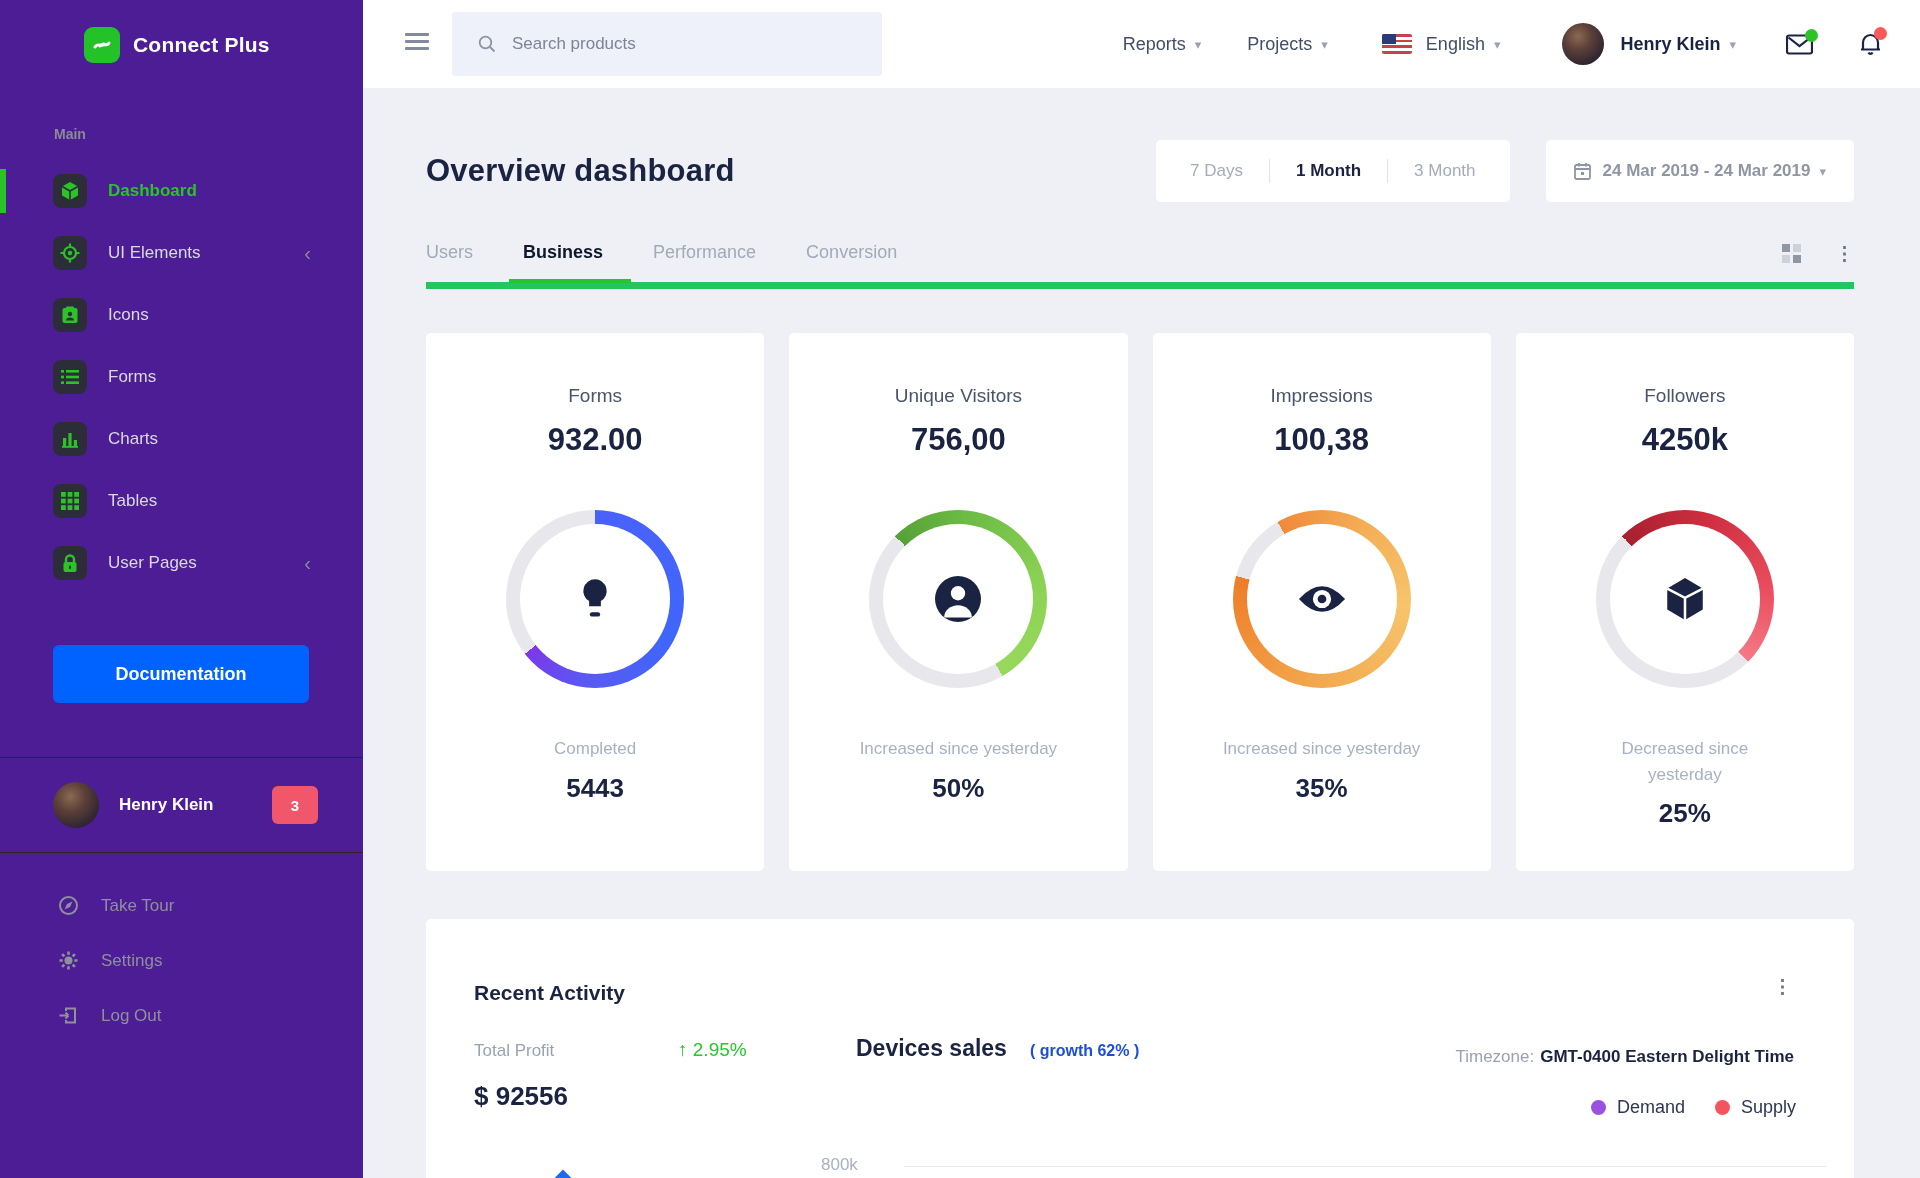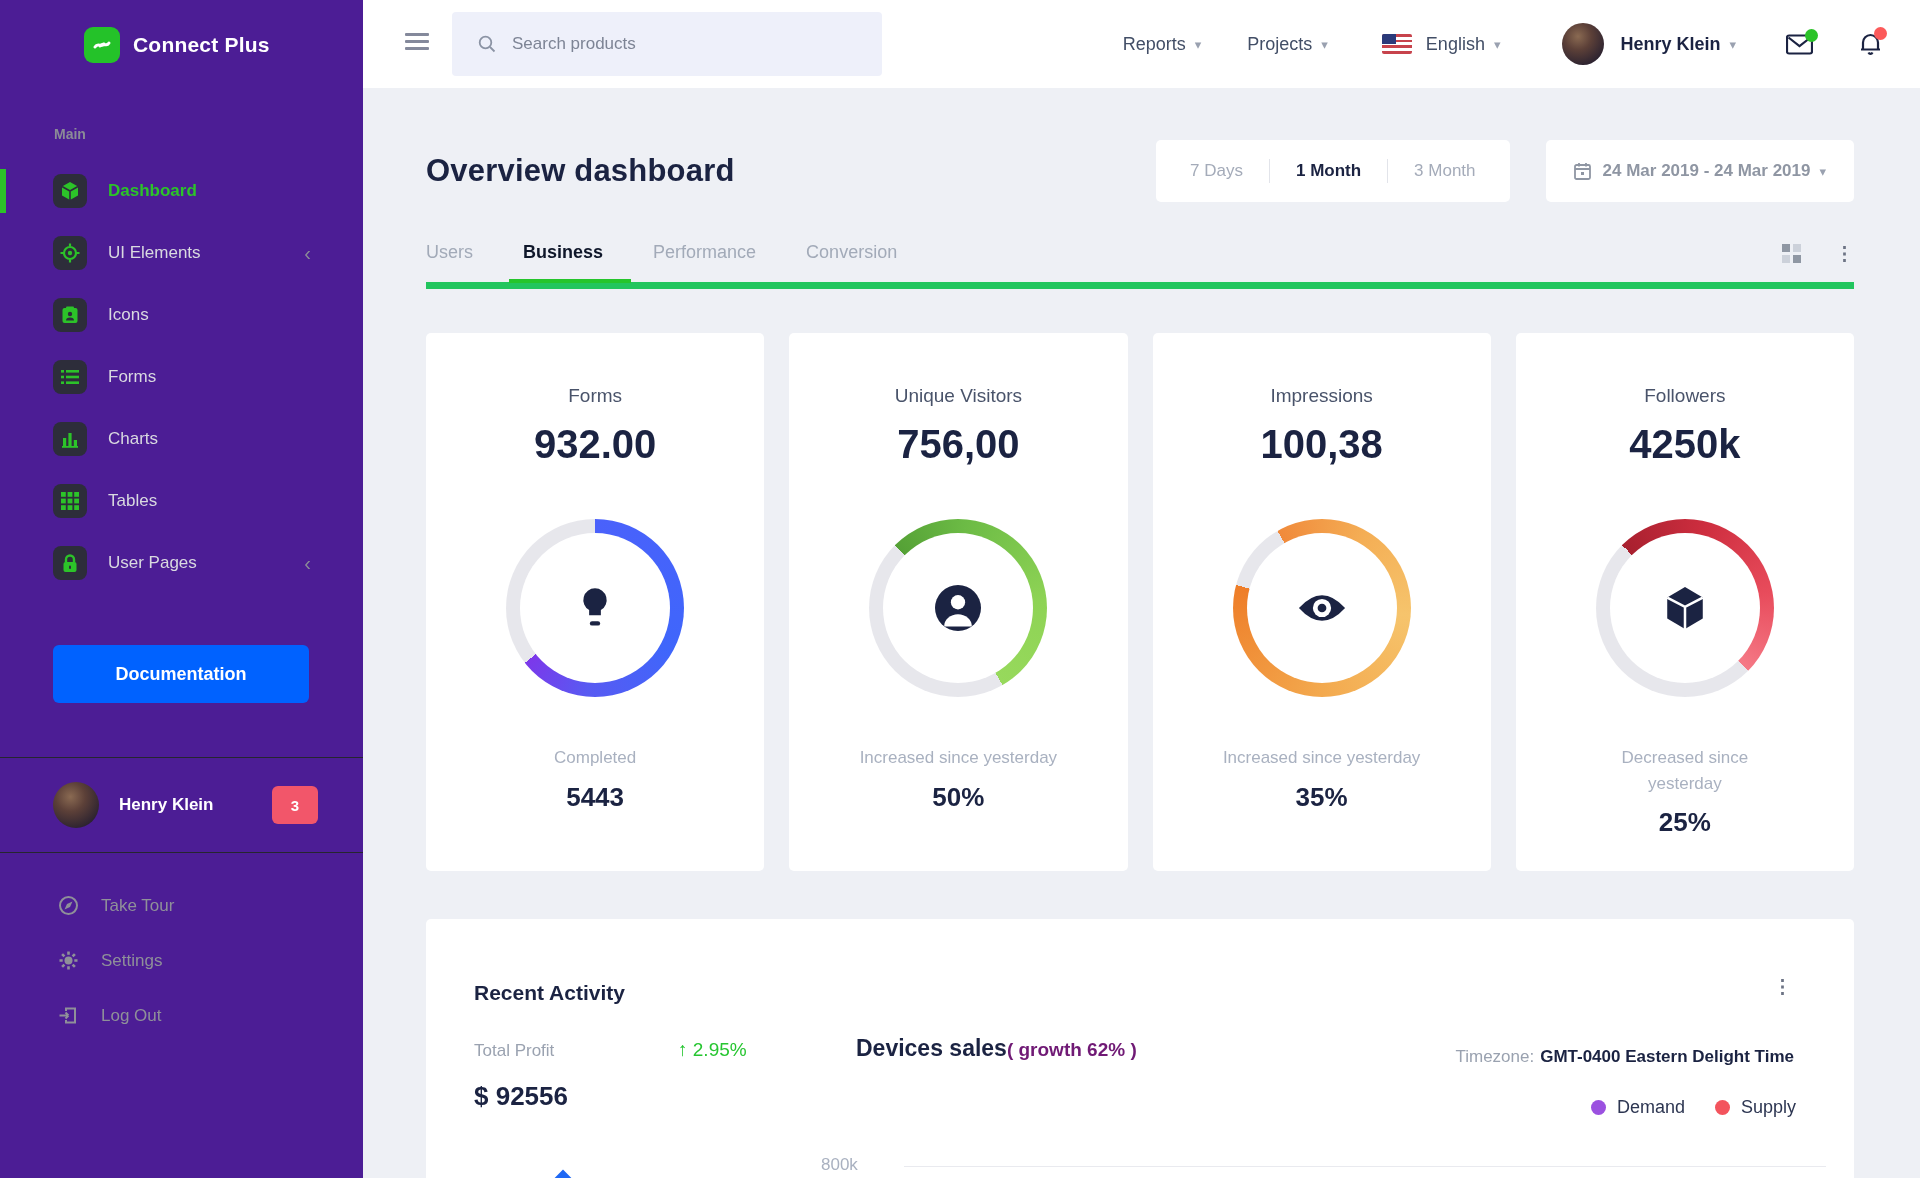--- a/index.html
+++ b/index.html
@@ -72,42 +72,42 @@
   .grid-ico { display:grid; grid-template-columns:8px 8px; grid-gap:3px; cursor:pointer; }
   .grid-ico i { width:8px; height:8px; }
   .grid-ico i:nth-child(1){background:#8f97a3;} .grid-ico i:nth-child(2){background:#ccd1da;}
   .grid-ico i:nth-child(3){background:#ccd1da;} .grid-ico i:nth-child(4){background:#8f97a3;}
   .kebab { color:#6c7384; font-size:19px; font-weight:700; cursor:pointer; line-height:1; }
 
   
   .cards-row { margin-top:44px; display:grid; grid-template-columns:repeat(4,1fr); grid-gap:25px; }
   .stat-card { background:#fff; border-radius:5px; height:538px; text-align:center; padding-top:52px; }
   .stat-title { font-size:19px; color:#49536a; }
-  .stat-value { font-size:40px; font-weight:700; color:#1b2342; margin-top:15px; }
+  .stat-value { font-size:31px; font-weight:700; color:#1b2342; margin-top:15px; }
   .ring { position:relative; width:178px; height:178px; border-radius:50%; margin:52px auto 0; }
   .ring::after { content:""; position:absolute; inset:14px; background:#fff; border-radius:50%; }
   .ring .ring-icon { position:absolute; inset:0; display:flex; align-items:center; justify-content:center; z-index:2; }
   .r-orders { background:conic-gradient(from 0deg,#4a61fb 0deg,#3f66fb 120deg,#585af2 185deg,#7c38ea 232deg,#e7e7ec 232deg 360deg); }
   .r-visitors { background:conic-gradient(from 315deg,#55a136 0deg,#6cbb45 50deg,#8ed355 130deg,#97d95c 195deg,#e7e7ec 195deg 360deg); }
   .r-impressions { background:conic-gradient(from 330deg,#f08a3b 0deg,#f4ae55 60deg,#f6c46c 125deg,#f3a94e 210deg,#ee7d28 315deg,#e7e7ec 315deg 360deg); }
   .r-followers { background:conic-gradient(from 315deg,#a8202f 0deg,#ce2e3f 60deg,#e84c5c 125deg,#f57986 180deg,#e7e7ec 180deg 360deg); }
   .stat-foot-label { font-size:17px; color:#a9b1c0; margin:48px auto 0; line-height:1.5; }
   .stat-foot-label.narrow { max-width:190px; }
   .stat-foot-value { font-size:26px; font-weight:700; color:#1b2342; margin-top:11px; }
 
   
   .activity-card { position:relative; margin-top:48px; background:#fff; border-radius:5px; height:330px; }
   .activity-title { position:absolute; left:48px; top:62px; font-size:21px; font-weight:700; color:#1b2342; }
   .activity-kebab { position:absolute; right:62px; top:58px; }
   .tp-label { position:absolute; left:48px; top:122px; font-size:17px; color:#9aa2b0; }
   .tp-delta { position:absolute; left:252px; top:120px; font-size:19px; color:#27c631; }
   .tp-value { position:absolute; left:48px; top:162px; font-size:26px; font-weight:700; color:#1b2342; }
   .dev-title-wrap { position:absolute; left:430px; top:116px; display:flex; align-items:baseline; }
   .dev-title { font-size:23px; font-weight:700; color:#1b2342; }
-  .dev-sub { font-size:19px; font-weight:700; color:#701a75; margin-left:0; }
+  .dev-sub { font-size:16px; font-weight:700; color:#1d4ed8; margin-left:23px; }
   .tz-wrap { position:absolute; right:60px; top:128px; font-size:17px; }
   .tz-label { color:#9aa2b0; } .tz-value { color:#1b2342; font-weight:700; margin-left:6px; }
   .legend { position:absolute; right:58px; top:178px; display:flex; align-items:center; gap:30px; }
   .legend-item { display:flex; align-items:center; cursor:pointer; }
   .legend-dot { width:15px; height:15px; border-radius:50%; margin-right:11px; }
   .legend-label { font-size:18px; color:#2d3652; }
   .y-tick { position:absolute; left:395px; top:236px; font-size:17px; color:#a9b1c0; }
   .gridline { position:absolute; left:478px; right:28px; top:247px; height:1px; background:#e9eaef; }
   .mini-marker { position:absolute; left:124px; top:256px; width:26px; height:26px; border:6px solid #1f68f4; background:#fff; transform:rotate(45deg); }
 

